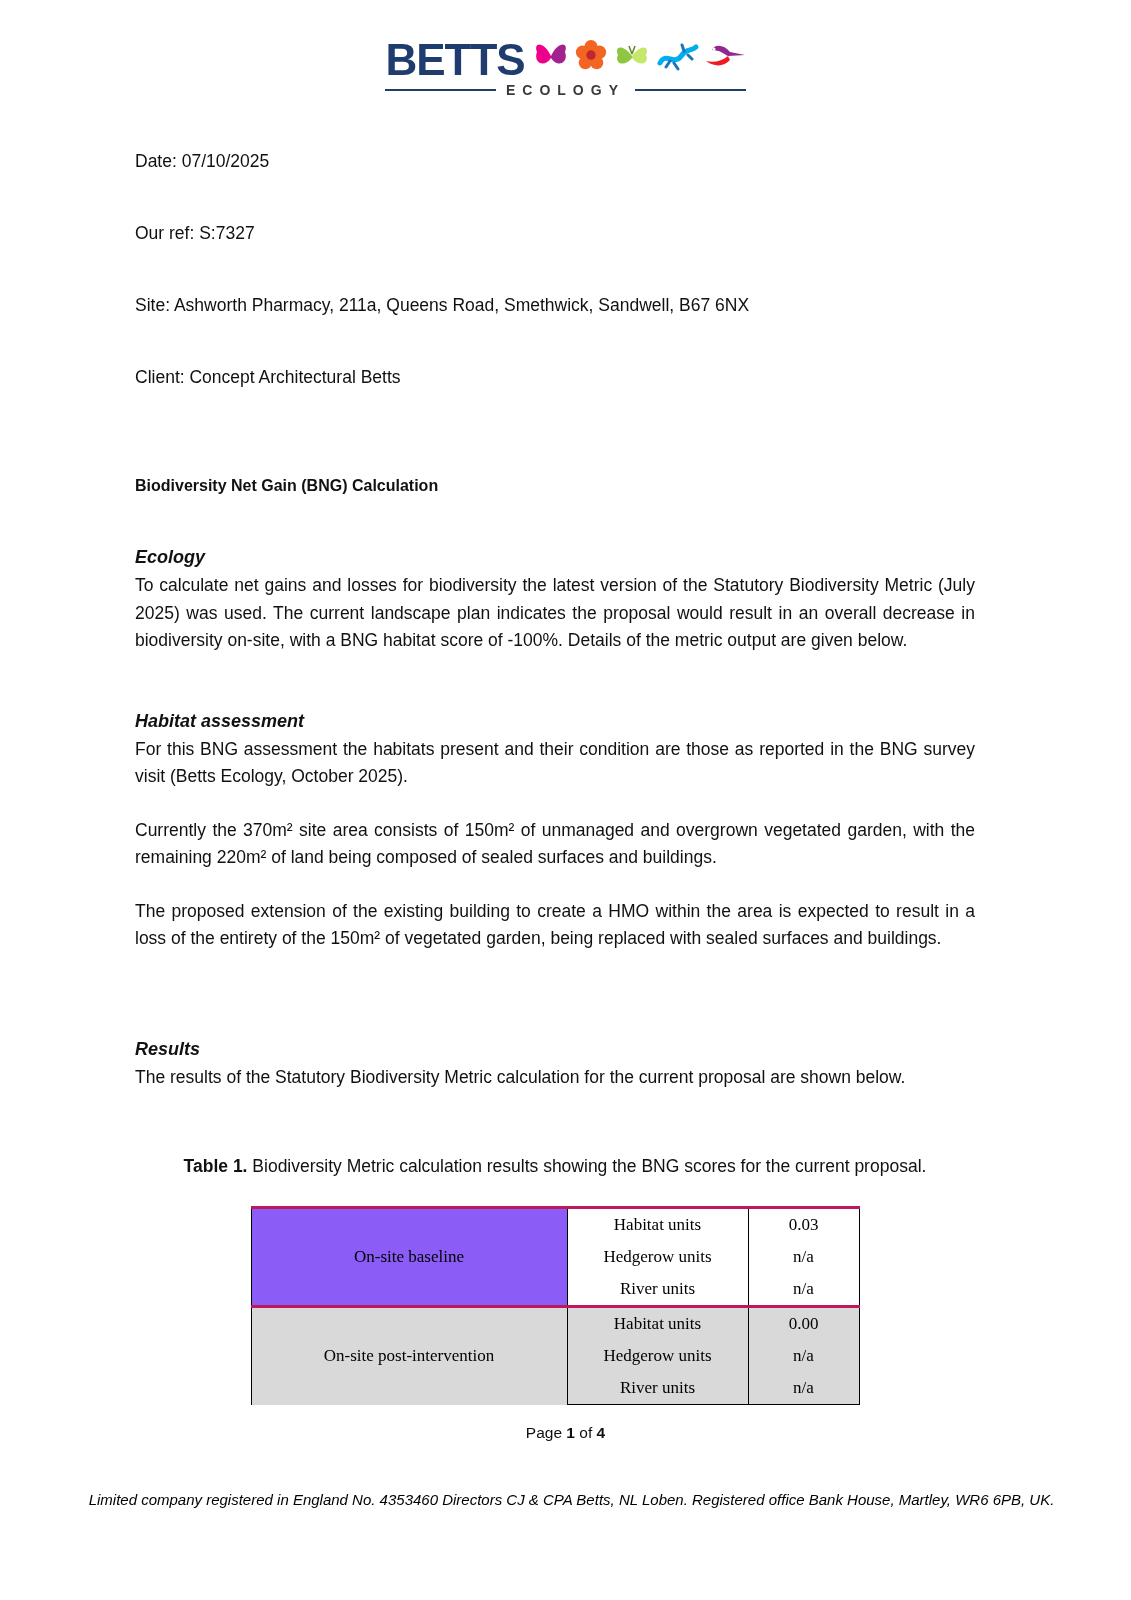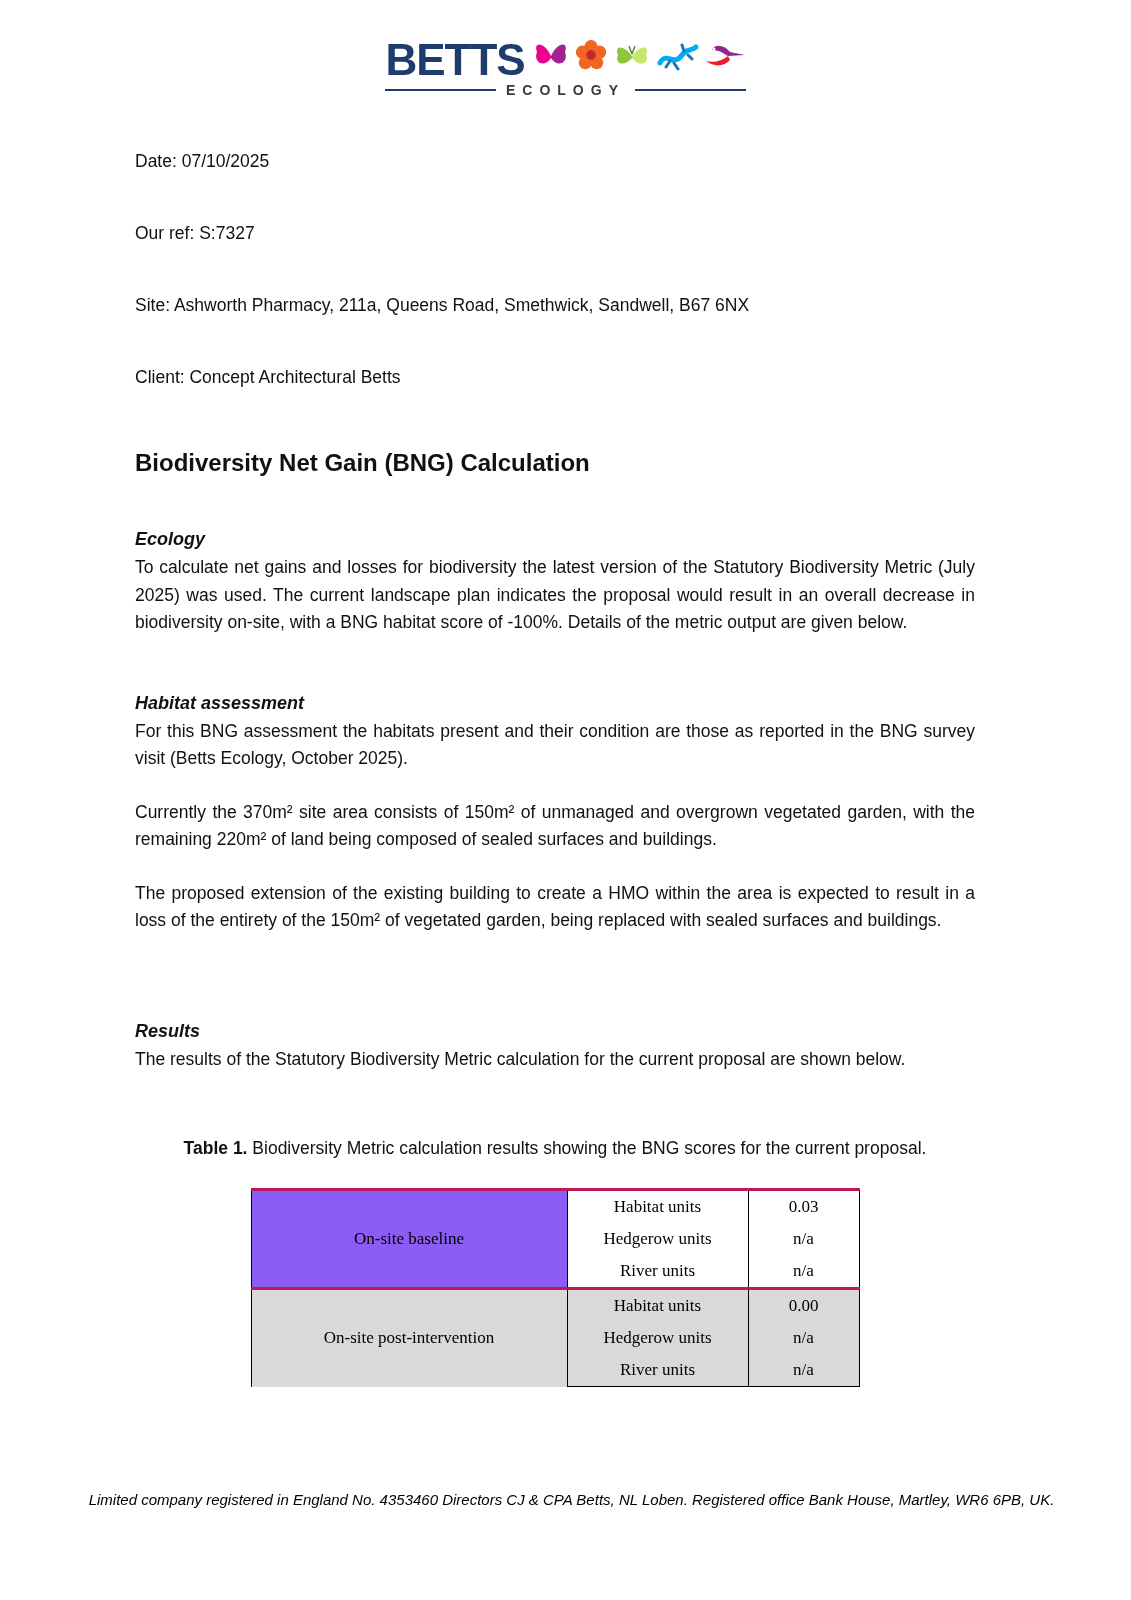--- a/index.html
+++ b/index.html
@@ -25,21 +25,21 @@
   .ecology-row { display:flex; align-items:center; margin-top:0; }
   .ecology-row .rule { flex:1; height:2px; background:#1e3c6e; }
   .ecology-label {
     margin:0 10px; font-size:14px; letter-spacing:7px;
     color:#3a3a3a; font-weight:bold;
   }
 
   
   .meta { margin-top:50px; font-size:17.5px; line-height:27px; }
   .meta div { white-space:nowrap;margin-top:45px; }
-  .doc-title { margin-top:58px; font-size:24px; font-weight:bold; }
+  .doc-title { margin-top:86px; font-size:16px; font-weight:bold; }
   .sec-heading { margin-top:52px; font-size:18px; font-weight:bold; font-style:italic; }
   .para {
     margin-top:4px; font-size:17.5px; line-height:27.5px;
     text-align:justify;
   }
   .para + .para { margin-top:26px; }
   .sec-heading.results { margin-top:86px; }
   .sec-heading.habitat { margin-top:56px; }
 
   
@@ -185,16 +185,17 @@
         </tr>
         <tr class="g2 last">
           <td class="col-metric">River units</td>
           <td class="col-value">n/a</td>
         </tr>
       </tbody>
     </table>
 
   </div>
 
+  <div class="page-number"><span>Page </span><b>1</b><span> of </span><b>4</b></div>
 
   <div class="legal">Limited company registered in England No.  4353460 Directors CJ &amp; CPA Betts, NL Loben. Registered office Bank House, Martley, WR6 6PB, UK.</div>
 
 </div>
 
 </body></html>

